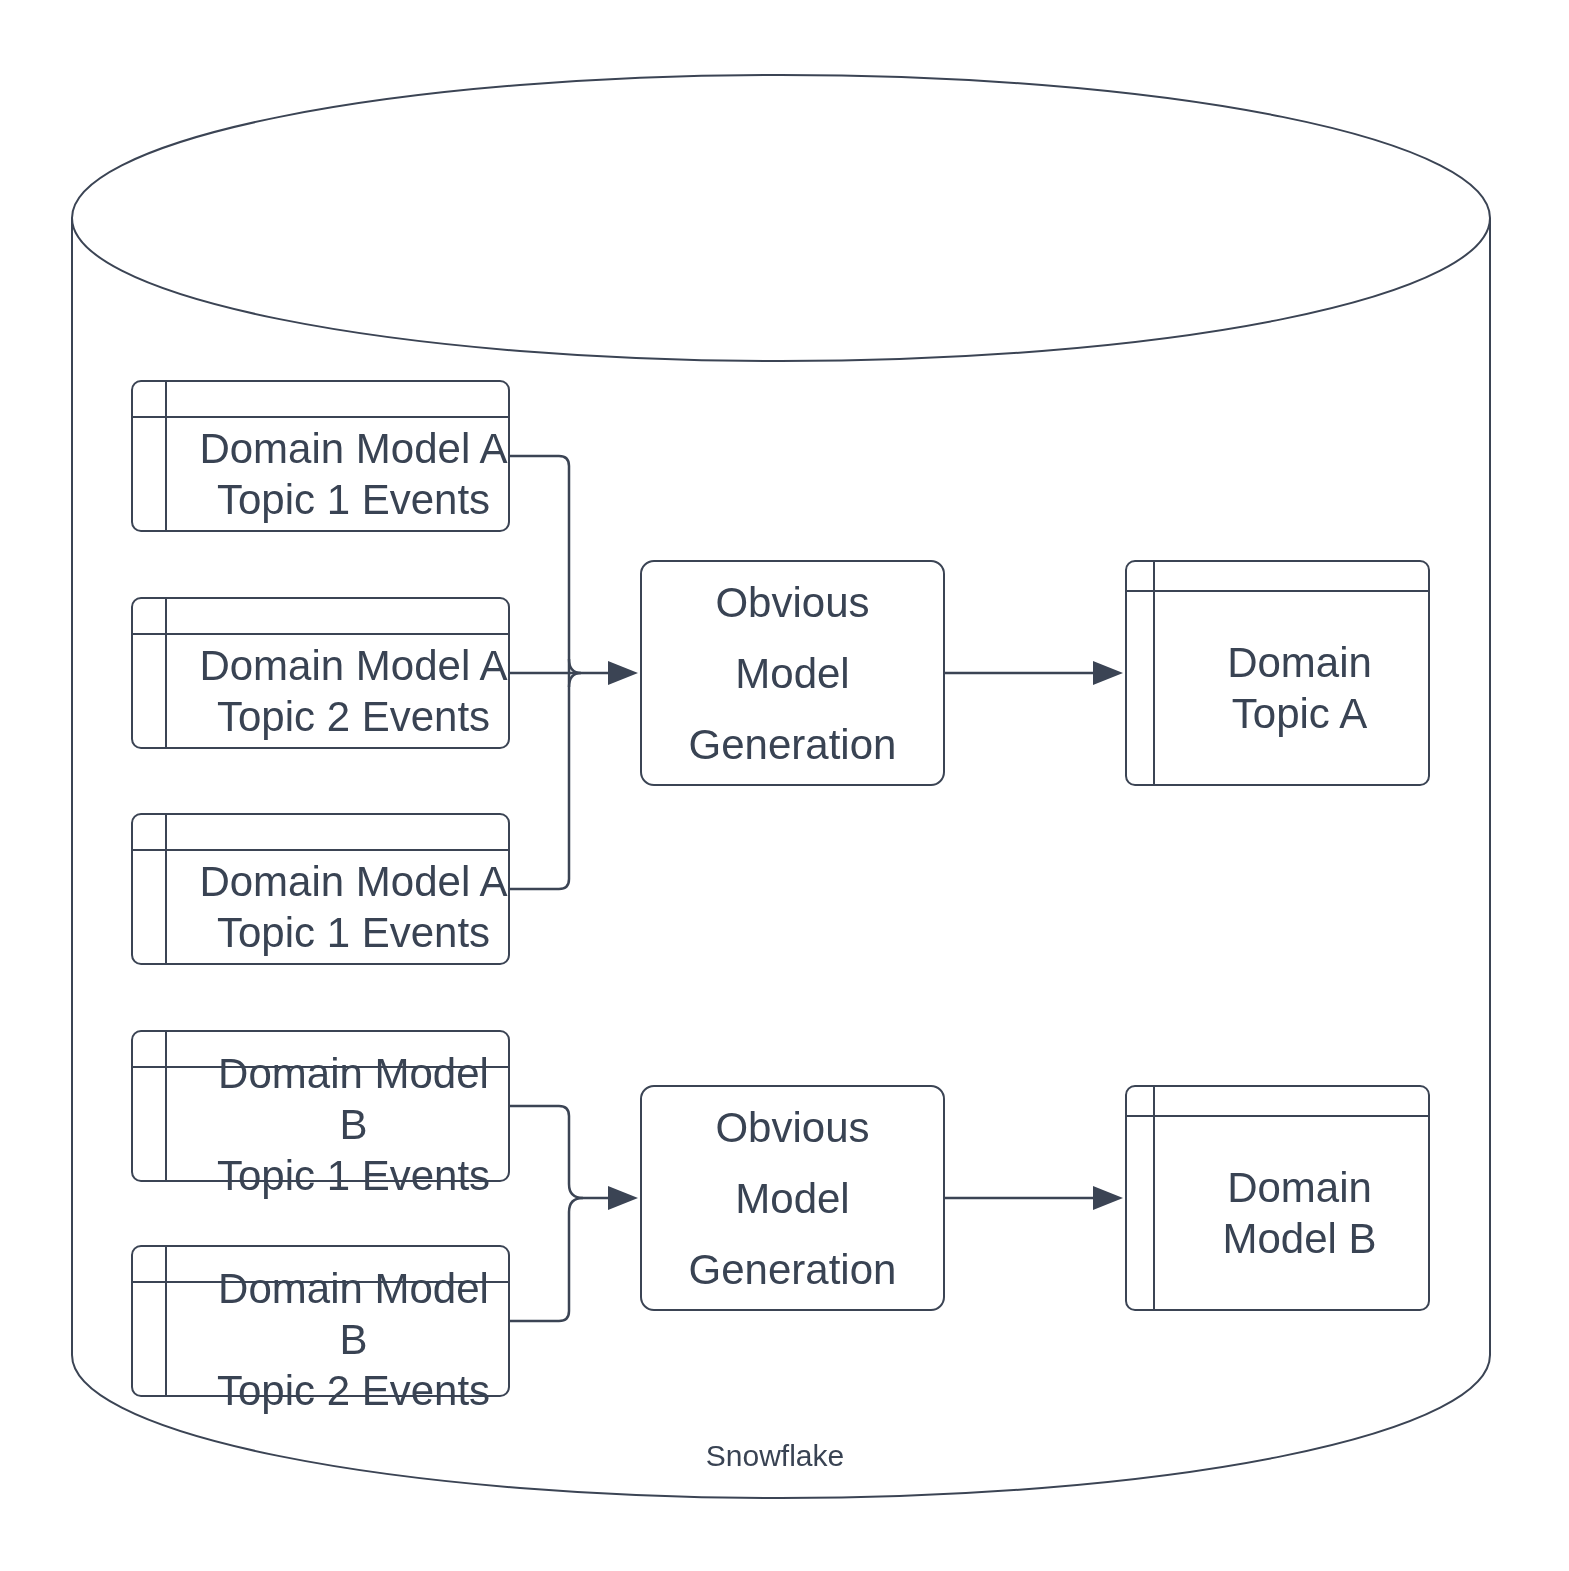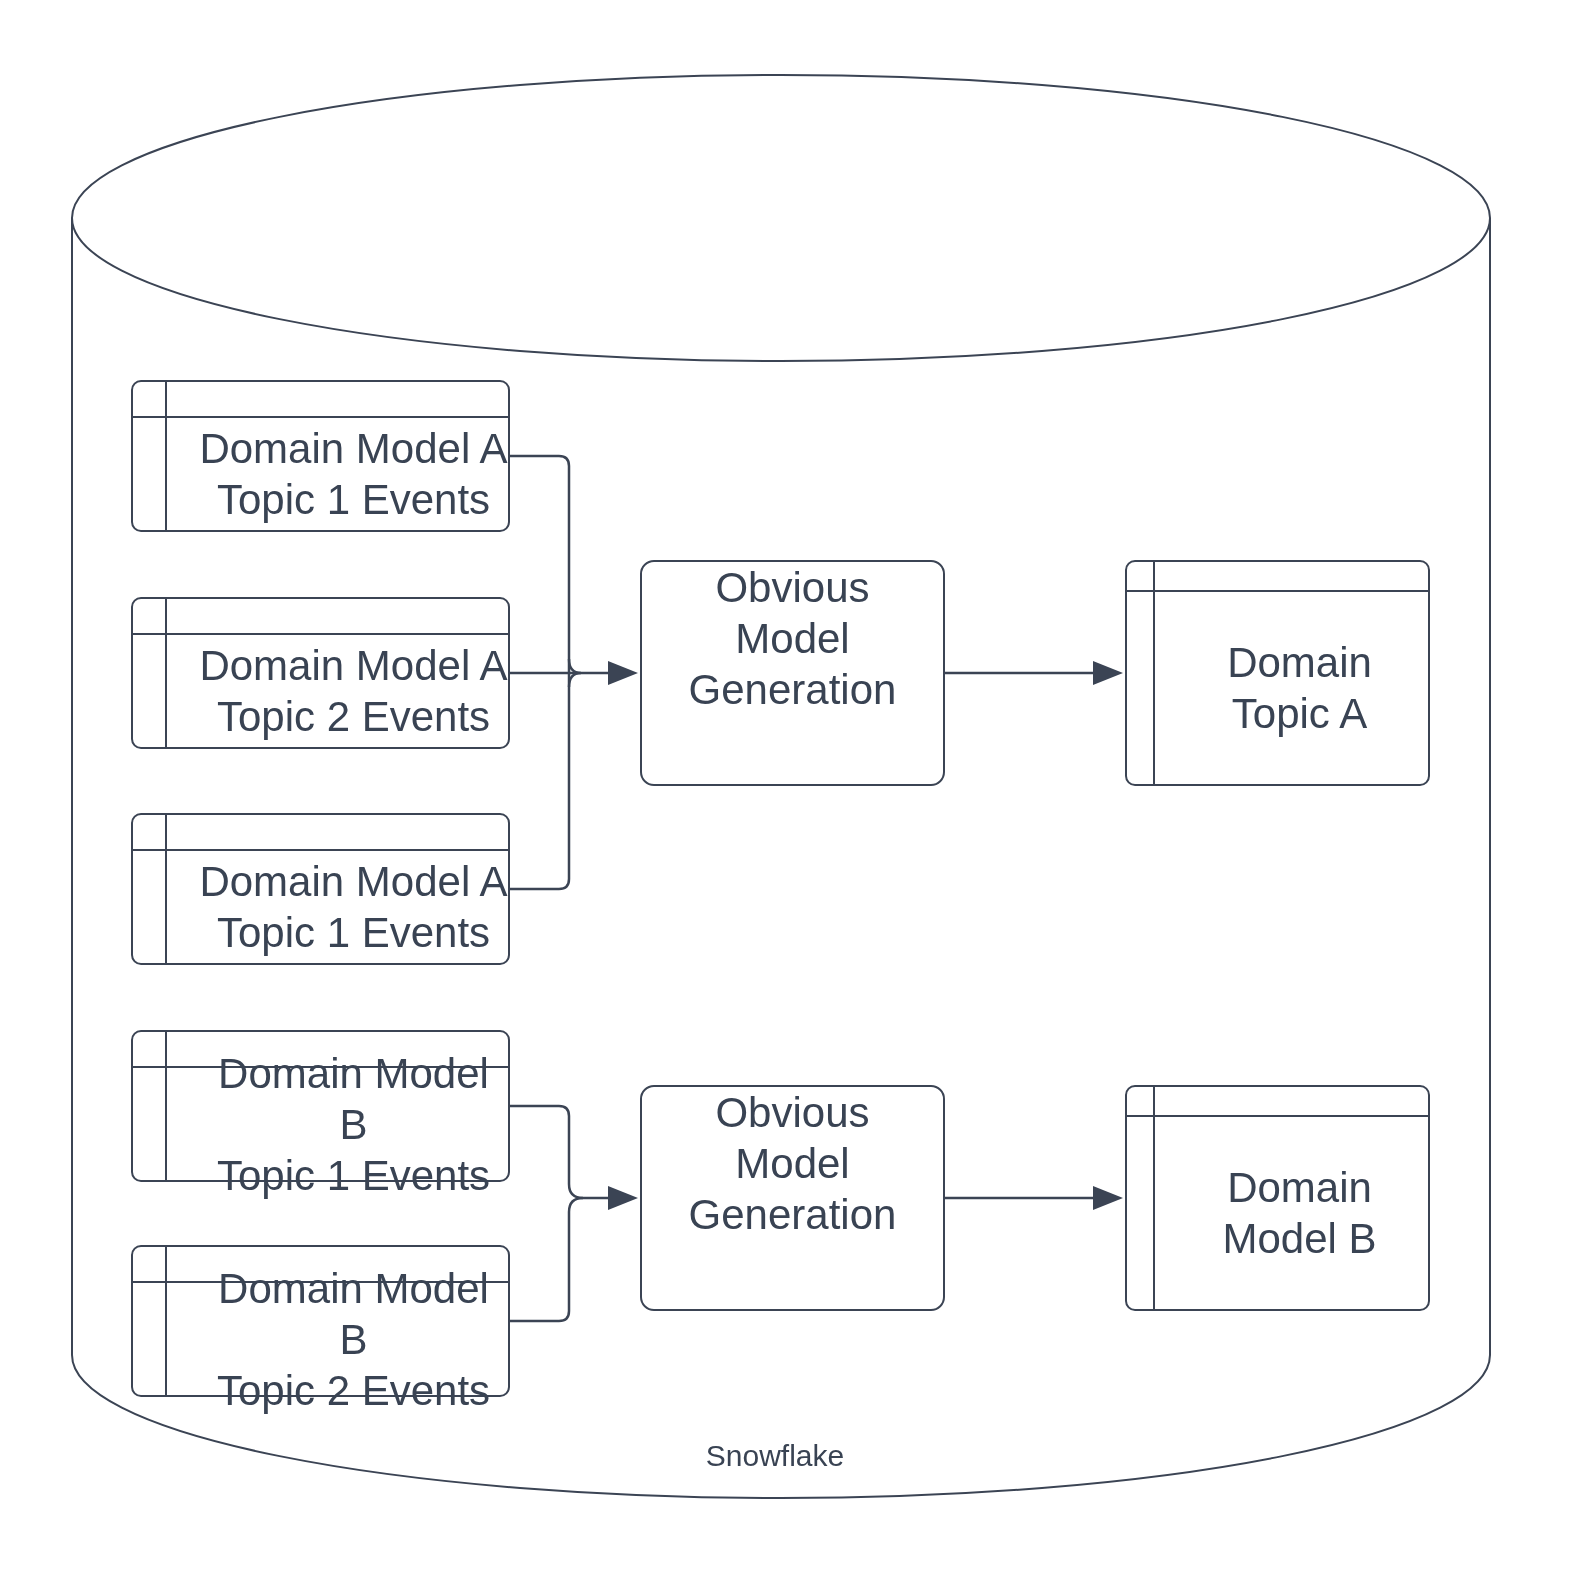--- a/index.html
+++ b/index.html
@@ -41,21 +41,21 @@
   }
   .tbl .tbl-body{
     position:absolute;left:34px;top:36px;right:0;bottom:0;
     display:flex;flex-direction:column;justify-content:center;align-items:center;padding-left:32px;
   }
   .tbl-sm .tbl-header{height:28px;}
   .tbl-sm .tbl-strip{width:26px;}
   .tbl-sm .tbl-body{left:12px;top:30px;}
   .proc{
     border-radius:14px;
-    display:flex;flex-direction:column;align-items:center;
+    display:flex;flex-direction:column;justify-content:center;align-items:center;gap:20px;
   }
   .cyl-label{
     position:absolute;left:575px;top:1430px;width:400px;height:52px;
     display:flex;justify-content:center;align-items:center;
     font-size:30px;
   }
 </style>
 </head>
 <body>
 

